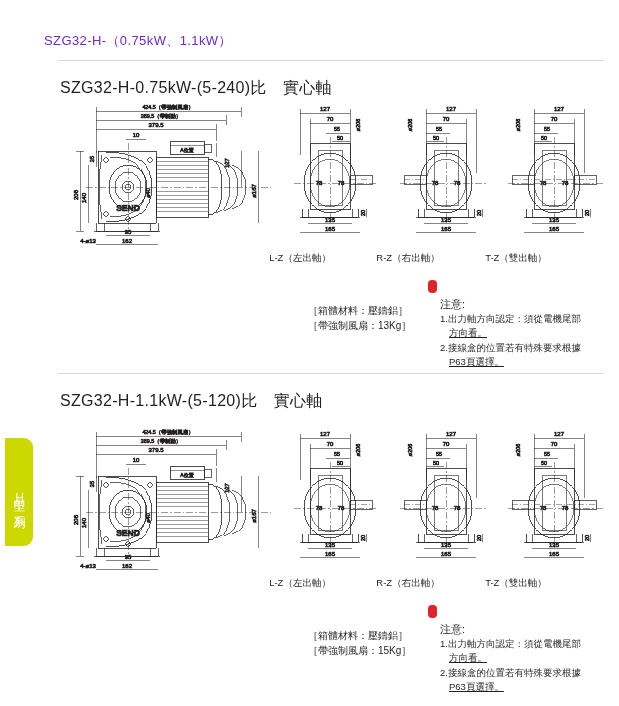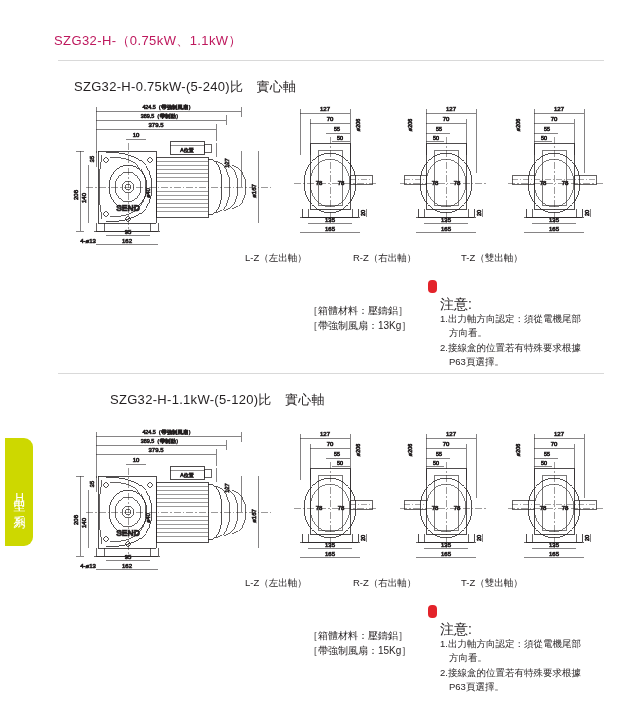--- a/index.html
+++ b/index.html
@@ -23,55 +23,55 @@
     letter-spacing: 1px;
     text-align: center;
     padding-top: 13px;
     writing-mode: vertical-rl;
     text-orientation: upright;
     display: flex; align-items: center; justify-content: center;
   }
 
   
   .sec-title {
-    position: absolute; left: 54px;
-    font-size: 13px; color: #be185d; letter-spacing: .4px;
+    position: absolute; left: 44px;
+    font-size: 13px; color: #6d28d9; letter-spacing: .4px;
     white-space: nowrap;
   }
   .rule {
     position: absolute; left: 58px; width: 546px; height: 1px;
     background: #d9d9d9;
   }
   .sub-title {
-    position: absolute; left: 74px;
-    font-size: 13px; color: #231f20; letter-spacing: .3px;
+    position: absolute; left: 60px;
+    font-size: 16px; color: #231f20; letter-spacing: .3px;
     white-space: nowrap;
   }
 
   
   .block { position: absolute; left: 66px; width: 548px; }
   svg.dwg { display: block; }
 
   
   .caption {
     position: absolute; font-size: 9.5px; color: #231f20;
-    white-space: nowrap; text-align: left;
+    white-space: nowrap; text-align: center;
   }
 
   
   .matnote {
     position: absolute; font-size: 10px; color: #231f20;
     line-height: 15px; white-space: nowrap;
   }
 
   
   .notes { position: absolute; font-size: 9.5px; color: #231f20; line-height: 14.5px; }
-  .notes .hd { font-size: 14px; }
+  .notes .hd { font-size: 11px; }
   .notes .ln { white-space: nowrap; }
-  .notes .ind { padding-left: 9px; }
+  .notes .ind { padding-left: 9px; text-decoration: underline; }
   .redmark {
     position: absolute; width: 9px; height: 13px;
     background: #e3232a; border-radius: 4px 4px 4px 4px;
   }
   .redmark:after{
     content:""; position:absolute; left:3px; top:8.5px;
     width:3px; height:3px; background:#e3232a; border-radius:50%;
   }
 </style>
 </head>
@@ -337,21 +337,21 @@
   <div class="redmark" style="left:428px; top:280px;"></div>
   <div class="notes" style="left:440px; top:297px;">
     <div class="ln hd">注意:</div>
     <div class="ln">1.出力軸方向認定：須從電機尾部</div>
     <div class="ln ind">方向看。</div>
     <div class="ln">2.接線盒的位置若有特殊要求根據</div>
     <div class="ln ind">P63頁選擇。</div>
   </div>
 
   <div class="rule" style="top:373px;"></div>
-  <div class="sub-title" style="top:391px;margin-left:36px;">SZG32-H-1.1kW-(5-120)比　實心軸</div>
+  <div class="sub-title" style="top:391px;">SZG32-H-1.1kW-(5-120)比　實心軸</div>
 
   <div class="block" style="top:420px;">
     <svg class="dwg" width="548" height="155" viewBox="0 0 548 155">
       <g stroke="#231f20" fill="none" stroke-width="0.7" shape-rendering="crispEdges">
 
         <g stroke-width="0.55">
           <line x1="30" y1="16" x2="175" y2="16"></line>
             <line x1="30" y1="12" x2="30" y2="58"></line>
           <line x1="175" y1="12" x2="175" y2="22"></line>
           <line x1="30" y1="25" x2="160" y2="25"></line>

